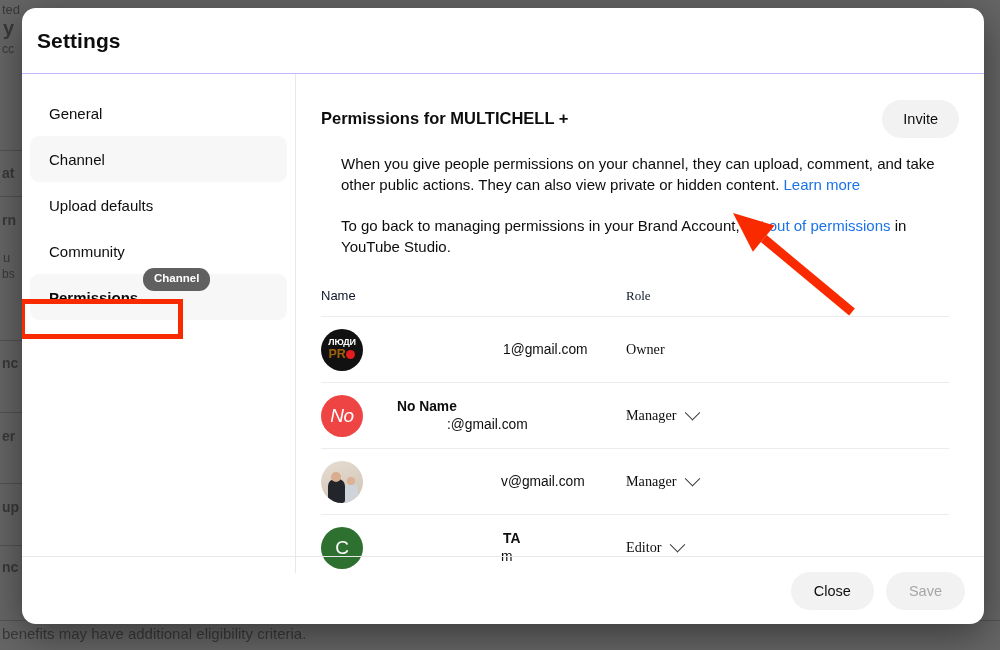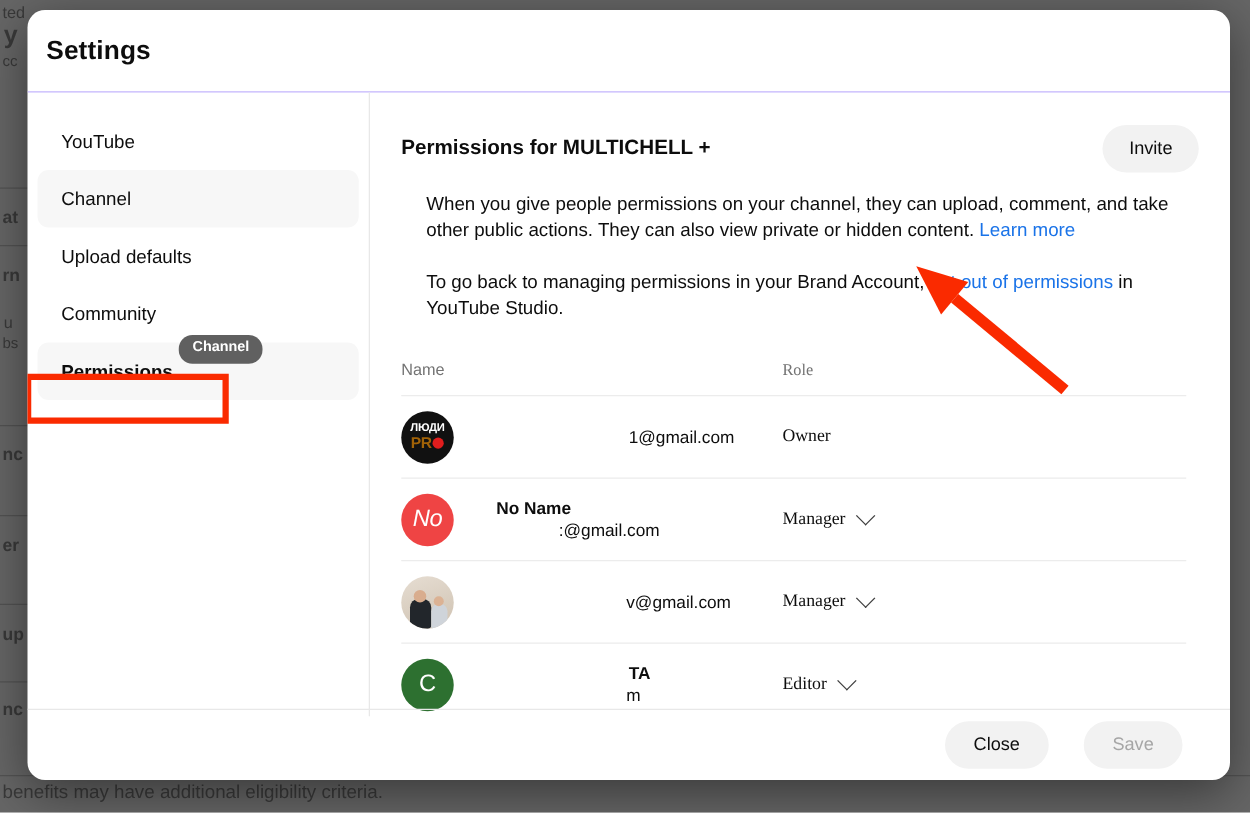--- a/index.html
+++ b/index.html
@@ -151,21 +151,21 @@
   .lnk { color: #1a73e8; cursor: pointer; }
 
   
   #perm-table {
     margin-top: 31px;
     width: 628px;
   }
   .t-head {
     display: flex;
     font-size: 13px;
-    color: #737373;
+    color: #0f172a;
     padding-bottom: 12px;
   }
   .col-name { width: 305px; flex: 0 0 305px; }
   .col-role { flex: 1 1 auto; font-family: Liberation Serif, serif; }
 
   .t-row {
     display: flex;
     align-items: center;
     height: 66px;
     border-top: 1px solid #ececec;
@@ -237,25 +237,25 @@
     width: 11px; height: 11px;
     border-right: 1.6px solid #3c3c3c;
     border-bottom: 1.6px solid #3c3c3c;
     transform: rotate(45deg) translate(-2px,-2px);
   }
 
   
   #dialog-footer {
     position: absolute;
     left: 0; right: 0; bottom: 0;
-    height: 57px;
+    height: 68px;
     border-top: 1px solid #e8e8e8;
     display: flex; align-items: center; justify-content: flex-end;
-    padding-right: 38px;
-    gap: 28px;
+    padding-right: 19px;
+    gap: 12px;
   }
   .foot-btn {
     border: none;
     border-radius: 19px;
     height: 38px;
     padding: 0 23px;
     font-size: 14.5px;
     font-family: "Liberation Sans", sans-serif;
     background: #f2f2f2;
     cursor: pointer;
@@ -301,21 +301,21 @@
 <div id="dialog">
 
   <div id="dialog-header">
     <div id="dialog-title">Settings</div>
   </div>
 
   <div id="dialog-body">
 
     <nav id="sidebar">
       <div class="nav-item">
-          <span>YouTube</span>
+          <span>General</span>
         </div>
       <div class="nav-item selected">
           <span>Channel</span>
         </div>
       <div class="nav-item">
           <span>Upload defaults</span>
         </div>
       <div class="nav-item">
           <span>Community</span>
         </div>

